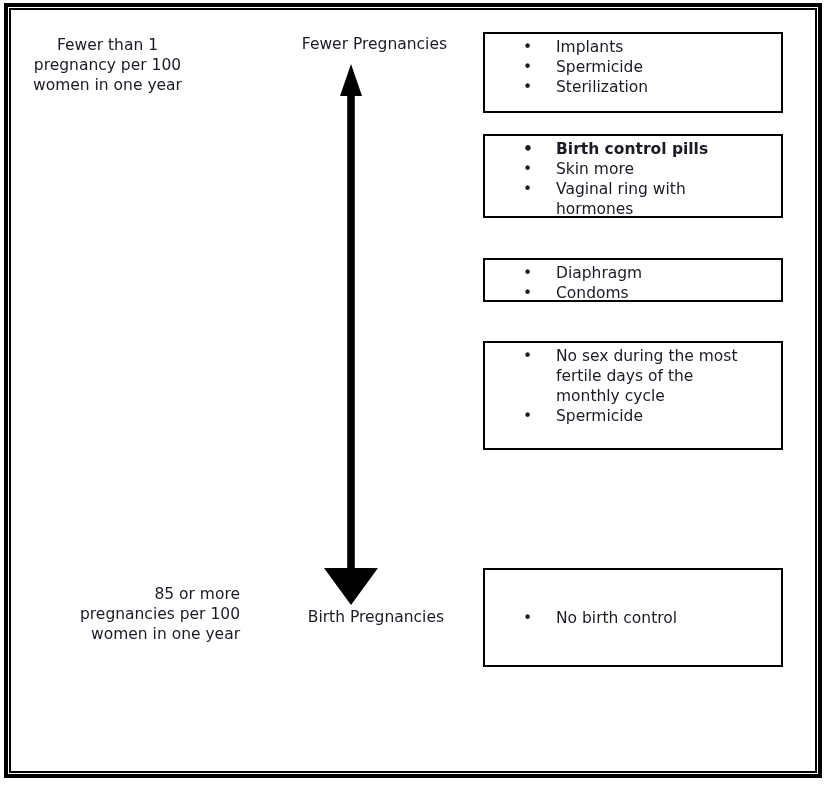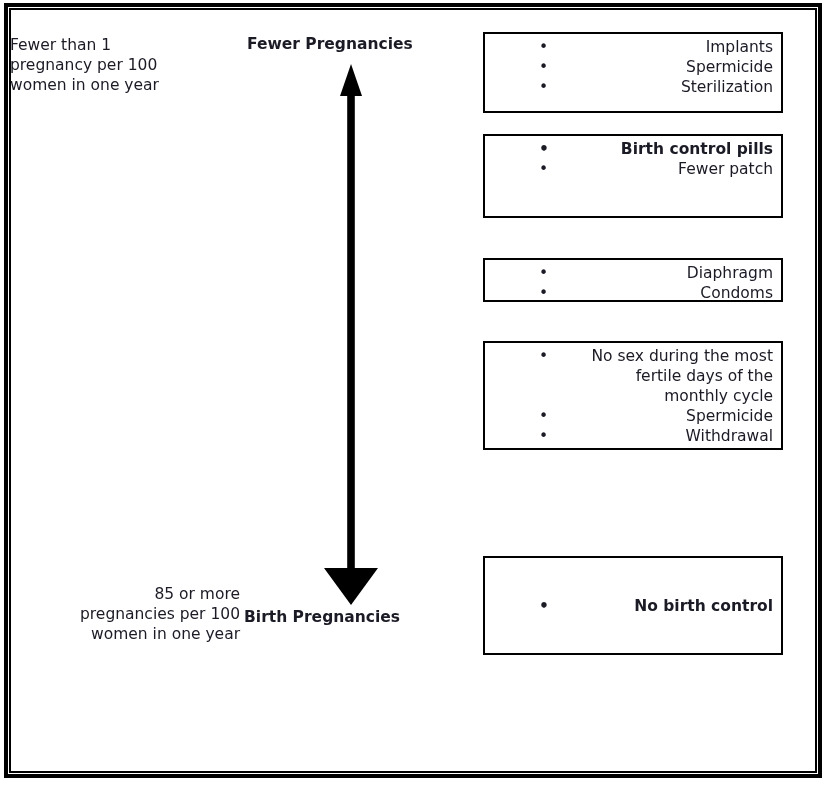--- a/index.html
+++ b/index.html
@@ -29,29 +29,29 @@
     position: absolute;
     left: 1px; top: 1px;
     right: 1px; bottom: 1px;
     border: 2px solid #000;
   }
   
   .rate-label {
     position: absolute;
     white-space: pre-line;
   }
-  .rate-label.centered { }
+  .rate-label.centered { text-align: center; }
   #rate-top    { left: 10px;  top: 35px;  width: 195px; }
   #rate-middle { left: 15px;  top: 322px; width: 190px; }
   #rate-bottom { left: 20px;  top: 584px; width: 220px; text-align: right; }
   
   .axis-label {
     position: absolute;
-    font-weight: bold;
-    text-align: left;
+    font-weight: normal;
+    text-align: right;
     width: 200px;
   }
   #axis-top    { left: 247px; top: 34px;  }
   #axis-bottom { left: 244px; top: 607px; }
   
   #arrow-wrap {
     position: absolute;
     left: 318px; top: 58px;
     width: 66px; height: 552px;
   }
@@ -60,26 +60,25 @@
     position: absolute;
     left: 483px;
     width: 296px;
     border: 2px solid #000;
     background: #ffffff;
   }
   #box-0 { top: 32px;  height: 77px;  }
   #box-1 { top: 134px; height: 80px;  }
   #box-2 { top: 258px; height: 40px;  }
   #box-3 { top: 341px; height: 105px; }
-  #box-4 { top: 556px; height: 95px; font-weight: bold;  }
+  #box-4 { top: 568px; height: 95px;  }
   .method-box ul {
     margin: 0;
-    padding: 3px 8px 0 52px;
+    padding: 3px 8px 0 36px;
     list-style: none;
-    text-align: right;
   }
   #box-4 ul { padding-top: 38px; }
   .method-box li {
     position: relative;
     padding-left: 35px;
     white-space: pre-line;
   }
   .method-box li::before {
     content: "\2022";
     position: absolute;
@@ -122,38 +121,39 @@
     <ul>
       <li>Implants</li>
       <li>Spermicide</li>
       <li>Sterilization</li>
     </ul>
   </div>
 
   <div class="method-box" id="box-1">
     <ul>
       <li class="bold-item">Birth control pills</li>
-      <li>Fewer patch</li>
+      <li>Skin more</li>
+      <li>Vaginal ring with
+hormones</li>
     </ul>
   </div>
 
   <div class="method-box" id="box-2">
     <ul>
       <li>Diaphragm</li>
       <li>Condoms</li>
     </ul>
   </div>
 
   <div class="method-box" id="box-3">
     <ul>
       <li>No sex during the most
 fertile days of the
 monthly cycle</li>
       <li>Spermicide</li>
-      <li>Withdrawal</li>
     </ul>
   </div>
 
   <div class="method-box" id="box-4">
     <ul>
       <li>No birth control</li>
     </ul>
   </div>
 
 </div>

